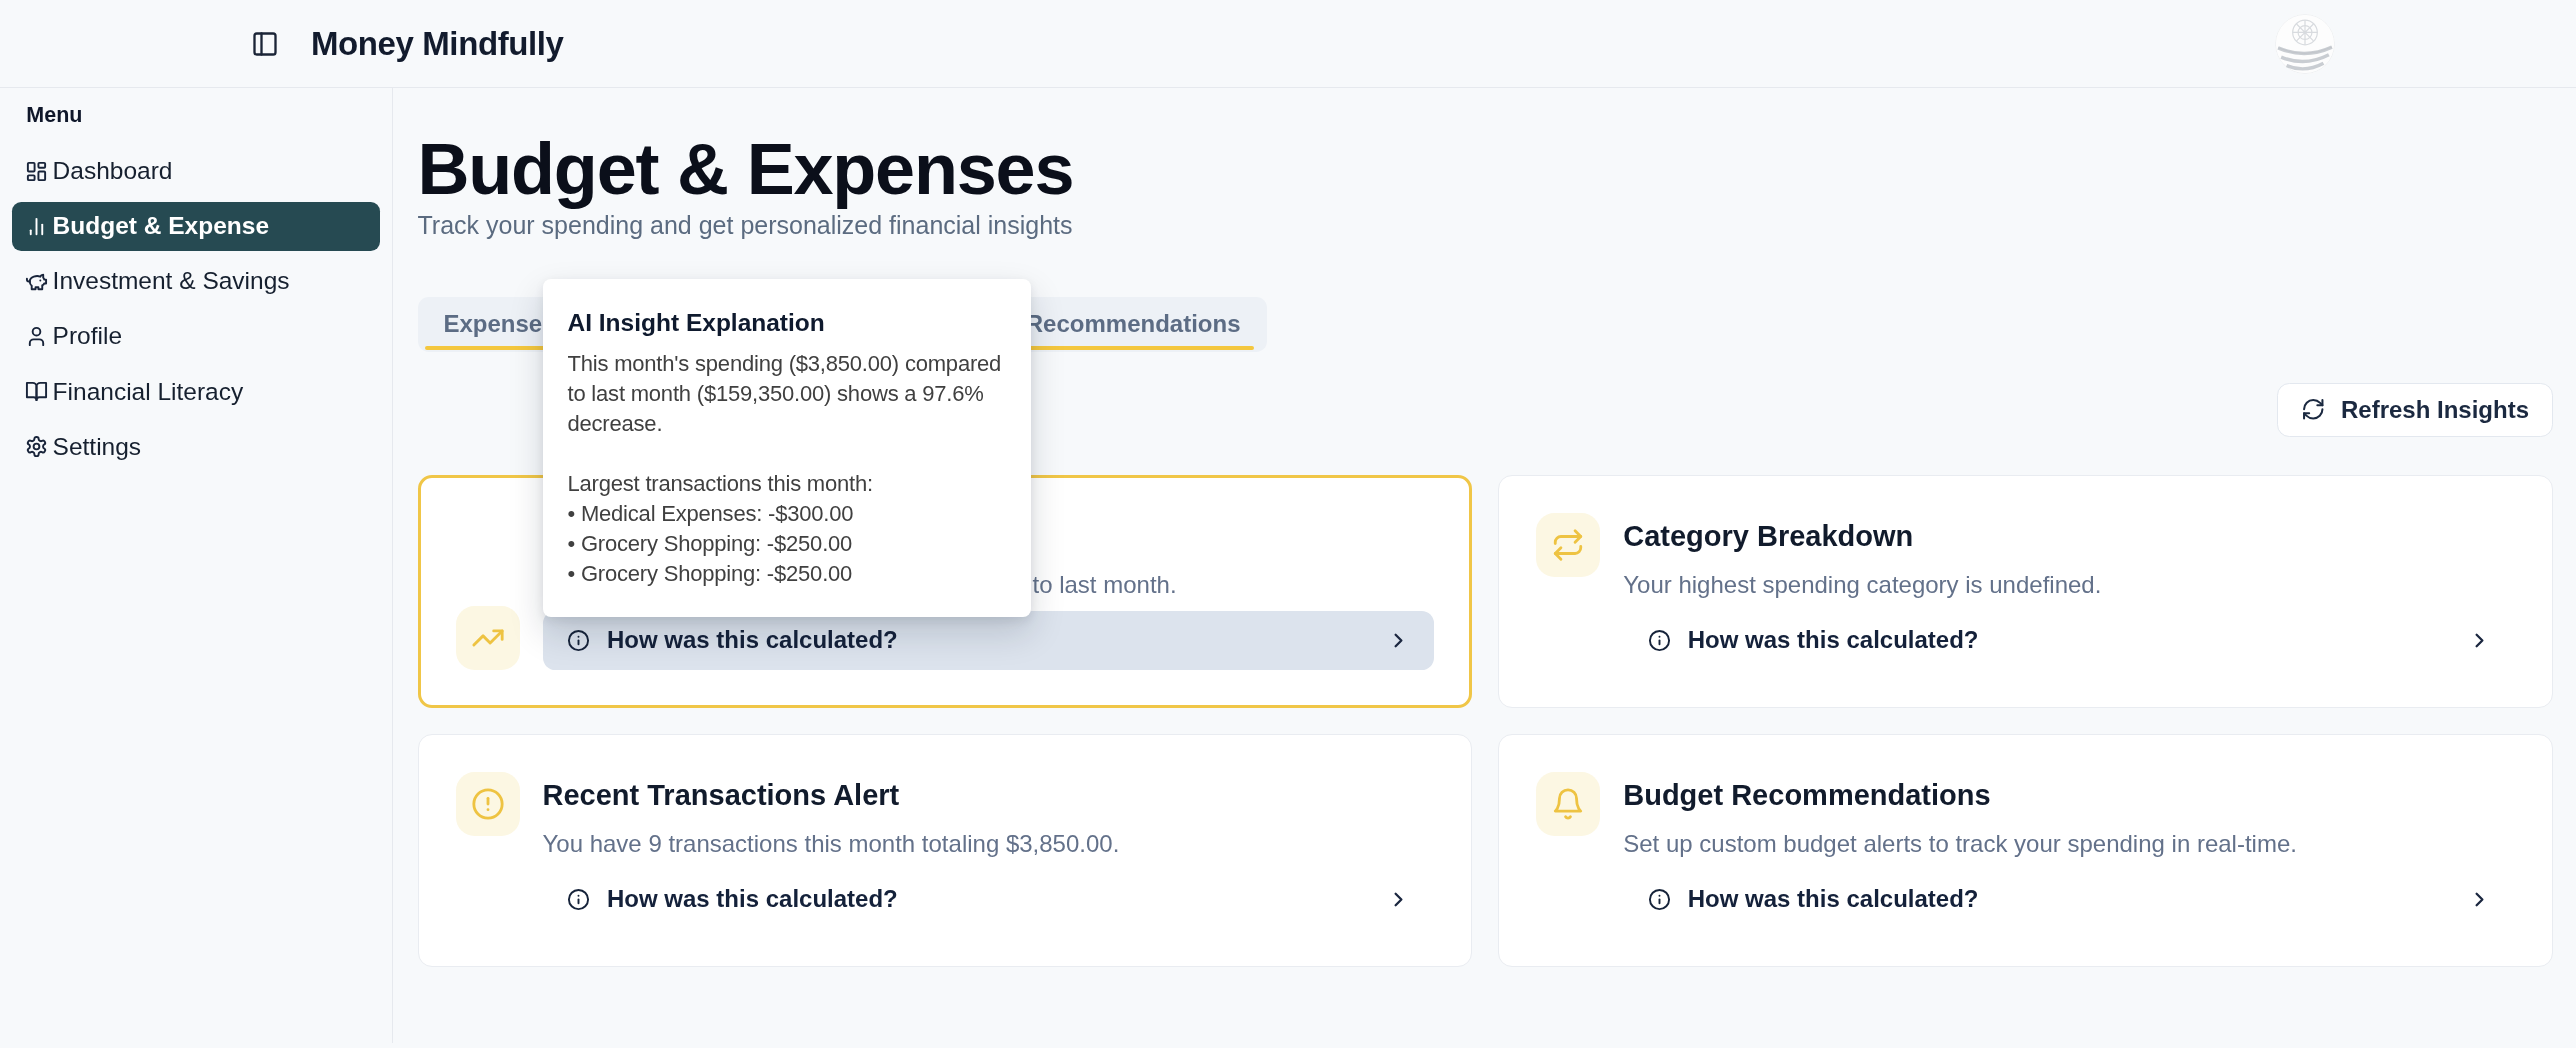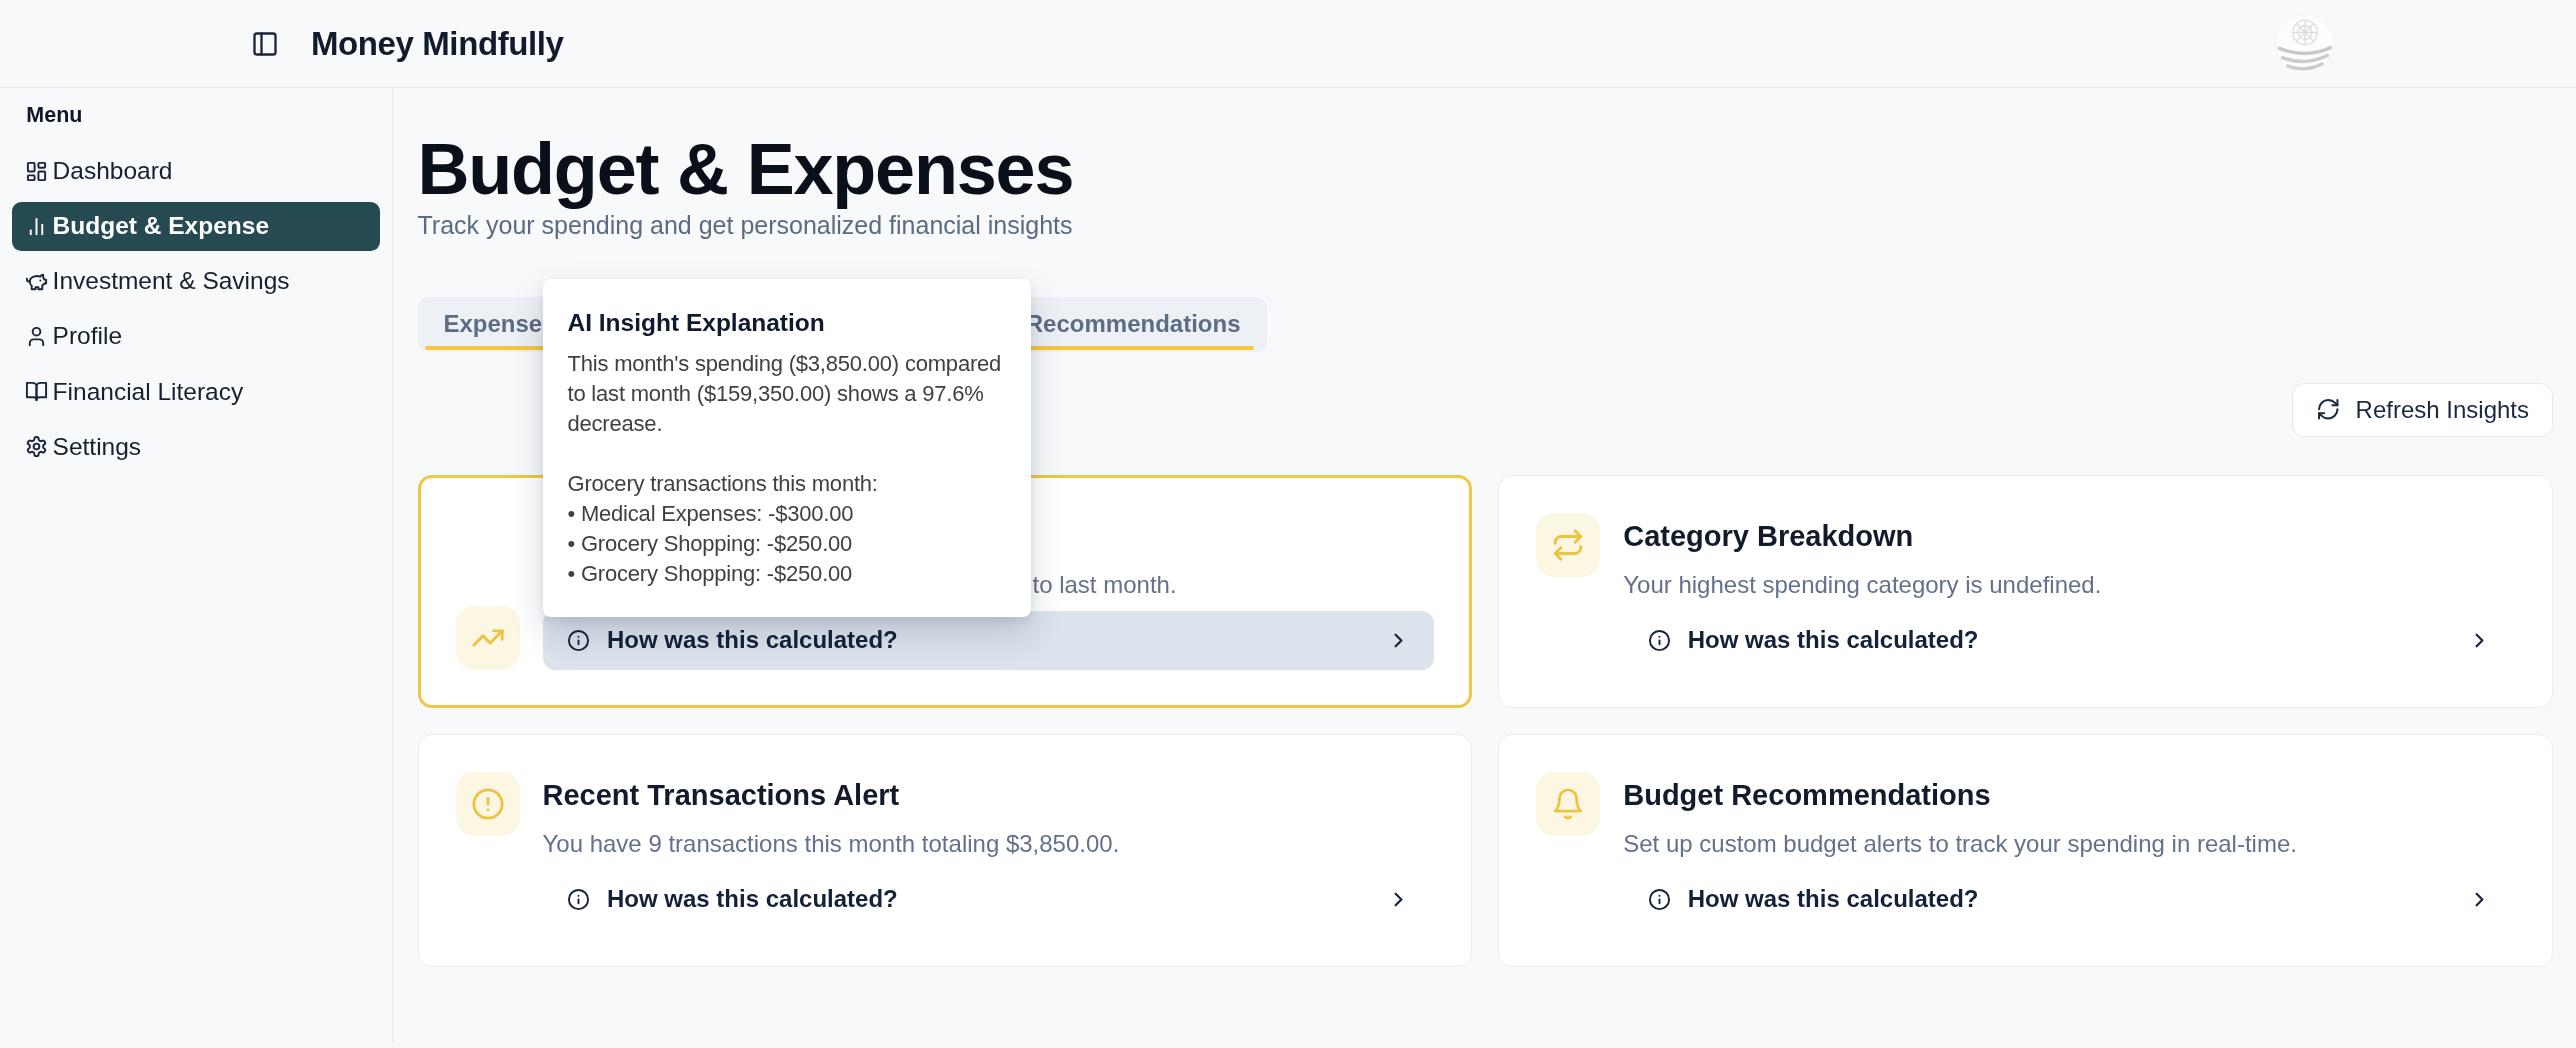--- a/index.html
+++ b/index.html
@@ -55,21 +55,21 @@
   .tabbar::after {
     content:""; position:absolute; left:7.7px; right:12.3px; bottom:1.5px; height:4.6px;
     background:#f4c73e; border-radius:2.3px;
   }
   .tab { font-size:24px; font-weight:600; color:#5c6c84; background:transparent; border:none; padding:0; cursor:pointer; font-family:inherit; }
 
   
   .actions-row { margin-top:31px; display:flex; justify-content:flex-end; }
   .refresh-btn {
     height:54px; padding:0 23px; background:#ffffff; border:1.5px solid #e3e8ef; border-radius:12.3px;
-    display:flex; align-items:center; gap:15.3px; font-size:24px; font-weight:400; color:#1b2940;
+    display:flex; align-items:center; gap:15.3px; font-size:24px; font-weight:700; color:#1b2940;
     cursor:pointer; font-family:inherit;
   }
   .refresh-btn .ri { width:24.5px; height:24.5px; color:#1b2940; }
 
   
   .cards { margin-top:38px; display:grid; grid-template-columns:1fr 1fr; gap:26px; }
   .card {
     height:233px; background:#ffffff; border:1.5px solid #e9ecf1; border-radius:14px;
     padding:37px; display:flex; gap:23px; position:relative;
   }
@@ -346,19 +346,19 @@
   </main>
 </div>
 
 <div class="popover">
   <div class="pop-title">AI Insight Explanation</div>
   <div class="pop-body">
     <div class="pop-line">This month's spending ($3,850.00) compared</div>
     <div class="pop-line">to last month ($159,350.00) shows a 97.6%</div>
     <div class="pop-line">decrease.</div>
     <div class="pop-line"></div>
-    <div class="pop-line">Grocery transactions this month:</div>
+    <div class="pop-line">Largest transactions this month:</div>
     <div class="pop-line">• Medical Expenses: -$300.00</div>
     <div class="pop-line">• Grocery Shopping: -$250.00</div>
     <div class="pop-line">• Grocery Shopping: -$250.00</div>
   </div>
 </div>
 
 
 </body></html>

